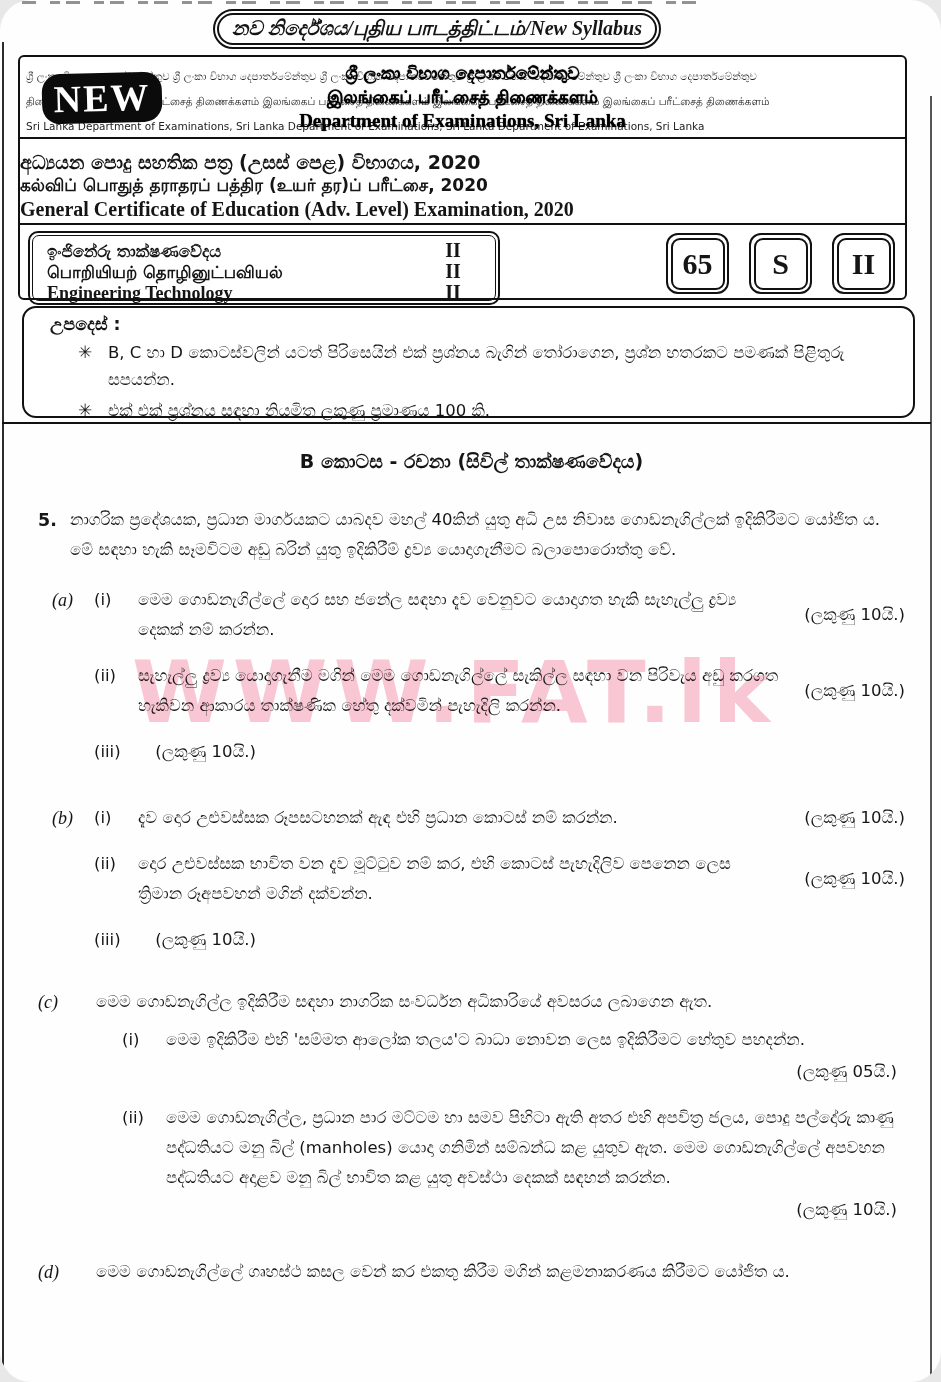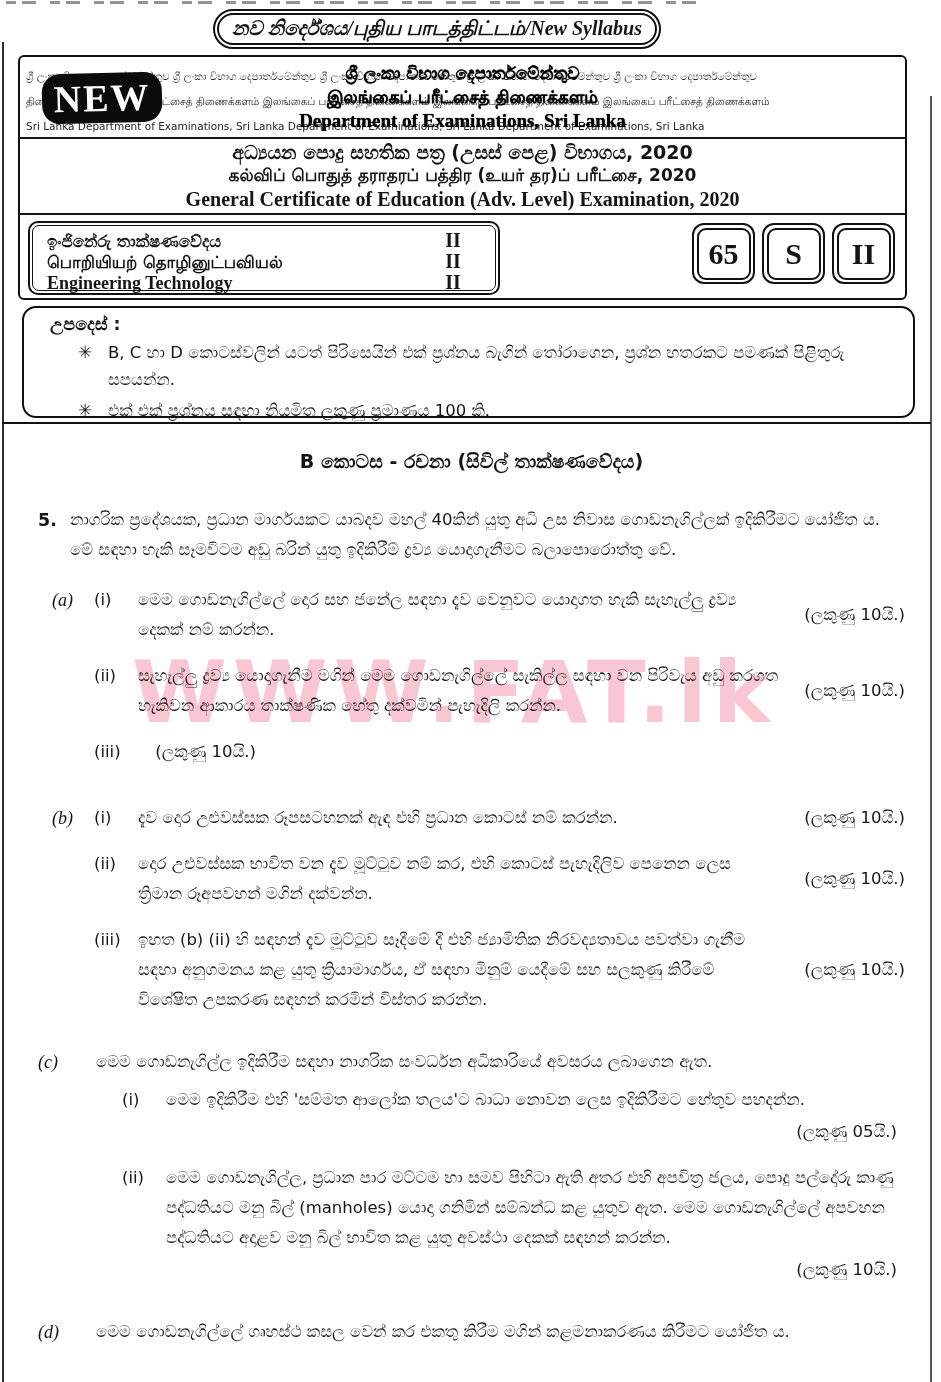--- a/index.html
+++ b/index.html
@@ -4,20 +4,21 @@
 <style>
   html,body{margin:0;padding:0;background:#e8e8e8;}
   .page{
     position:relative;
     width:941px;height:1382px;
     margin:0 auto;
     background:#fefefe;
     font-family:"DejaVu Sans",sans-serif;
     color:#151515;
     overflow:hidden;
+    border-radius:31px;
   }
   
   .top-strip{
     position:absolute;left:0;top:0;width:700px;height:9px;overflow:hidden;
     opacity:.55;
     background:repeating-linear-gradient(90deg,#3a3a3a 0 10px,transparent 10px 16px,#3a3a3a 16px 30px,transparent 30px 44px);
     background-size:100% 3px;background-repeat:no-repeat;background-position:6px 1px;
   }
   
   .rule-left{position:absolute;left:2px;top:42px;bottom:0;width:2px;background:#2c2c2c;}
@@ -48,38 +49,38 @@
   }
   .banner-overlay div{line-height:24px;font-size:17px;}
   .banner-overlay .ov-en{font-family:"Liberation Serif",serif;font-size:19px;}
   .new-stamp{
     position:absolute;left:22px;top:16px;width:120px;height:50px;
     background:#0b0b0b;border-radius:18px;color:#fff;
     display:flex;align-items:center;justify-content:center;
     font-family:"Liberation Serif",serif;font-weight:bold;font-size:38px;letter-spacing:2px;
     transform:rotate(-1.5deg);z-index:3;
   }
-  .title-block{height:72px;border-bottom:2px solid #111;text-align:center;padding-top:2px;}
+  .title-block{height:72px;border-bottom:2px solid #111;text-align:left;padding-top:12px;}
   .title-block .t-si{font-weight:bold;font-size:19px;line-height:23px;}
   .title-block .t-ta{font-weight:bold;font-size:17px;line-height:23px;}
   .title-block .t-en{font-family:"Liberation Serif",serif;font-weight:bold;font-size:20px;line-height:24px;}
   .header-bottom{position:relative;height:88px;}
   .subject-box{
     position:absolute;left:8px;top:6px;width:472px;height:74px;
     border:2px solid #111;border-radius:10px;padding:2px 0 0 0;box-sizing:border-box;
   }
   .subject-box .inner{
     position:absolute;inset:2px;border:1px solid #111;border-radius:7px;
     padding:3px 14px;box-sizing:border-box;display:flex;flex-direction:column;justify-content:space-between;
   }
   .subj-row{display:flex;align-items:baseline;height:21px;}
   .subj-name{flex:1;font-size:16.5px;font-weight:bold;white-space:nowrap;overflow:hidden;}
   .subj-row:nth-child(3) .subj-name{font-family:"Liberation Serif",serif;font-size:18px;}
   .subj-paper{width:56px;text-align:center;font-family:"Liberation Serif",serif;font-weight:bold;font-size:20px;}
-  .code-boxes{position:absolute;right:10px;top:8px;display:flex;gap:7px;text-align:right;}
+  .code-boxes{position:absolute;right:10px;top:8px;display:flex;gap:20px;text-align:right;}
   .code-box{border:2.5px solid #111;border-radius:12px;padding:2.5px;background:#fff;}
   .code-box .cb-inner{
     min-width:42px;height:48px;border:2px solid #111;border-radius:9px;
     display:flex;align-items:center;justify-content:center;
     font-family:"Liberation Serif",serif;font-weight:bold;font-size:30px;padding:0 4px;
   }
 
   
   .instructions{
     position:absolute;left:22px;top:306px;width:893px;height:112px;
@@ -246,21 +247,20 @@
             <div class="item-text">දැව දොර උළුවස්සක රූපසටහනක් ඇඳ එහි ප්‍රධාන කොටස් නම් කරන්න.</div>
             <div class="item-marks m-top">(ලකුණු 10යි.)</div>
           </div>
           <div class="item">
             <div class="item-label">(ii)</div>
             <div class="item-text">දොර උළුවස්සක භාවිත වන දැව මූට්ටුව නම් කර, එහි කොටස් පැහැදිලිව පෙනෙන ලෙස ත්‍රිමාන රූඅපවහන් මගින් දක්වන්න.</div>
             <div class="item-marks m-center">(ලකුණු 10යි.)</div>
           </div>
           <div class="item">
             <div class="item-label">(iii)</div>
-            <div class="item-text">ඉහත (b) (ii) හි සඳහන් දැව මූට්ටුව සෑදීමේ දී එහි ජ්‍යාමිතික නිරවද්‍යතාවය පවත්වා ගැනීම සඳහා අනුගමනය කළ යුතු ක්‍රියාමාර්ගය, ඒ සඳහා මිනුම් යෙදීමේ සහ සලකුණු කිරීමේ විශේෂිත උපකරණ සඳහන් කරමින් විස්තර කරන්න.</div>
             <div class="item-marks m-center">(ලකුණු 10යි.)</div>
           </div>
         </div>
       </div>
 
       <div class="part2">
         <div class="part-label">(c)</div>
         <div class="part2-body">
           <div class="part2-intro">මෙම ගොඩනැගිල්ල ඉදිකිරීම සඳහා නාගරික සංවර්ධන අධිකාරියේ අවසරය ලබාගෙන ඇත.</div>
           <div class="part2-items">

